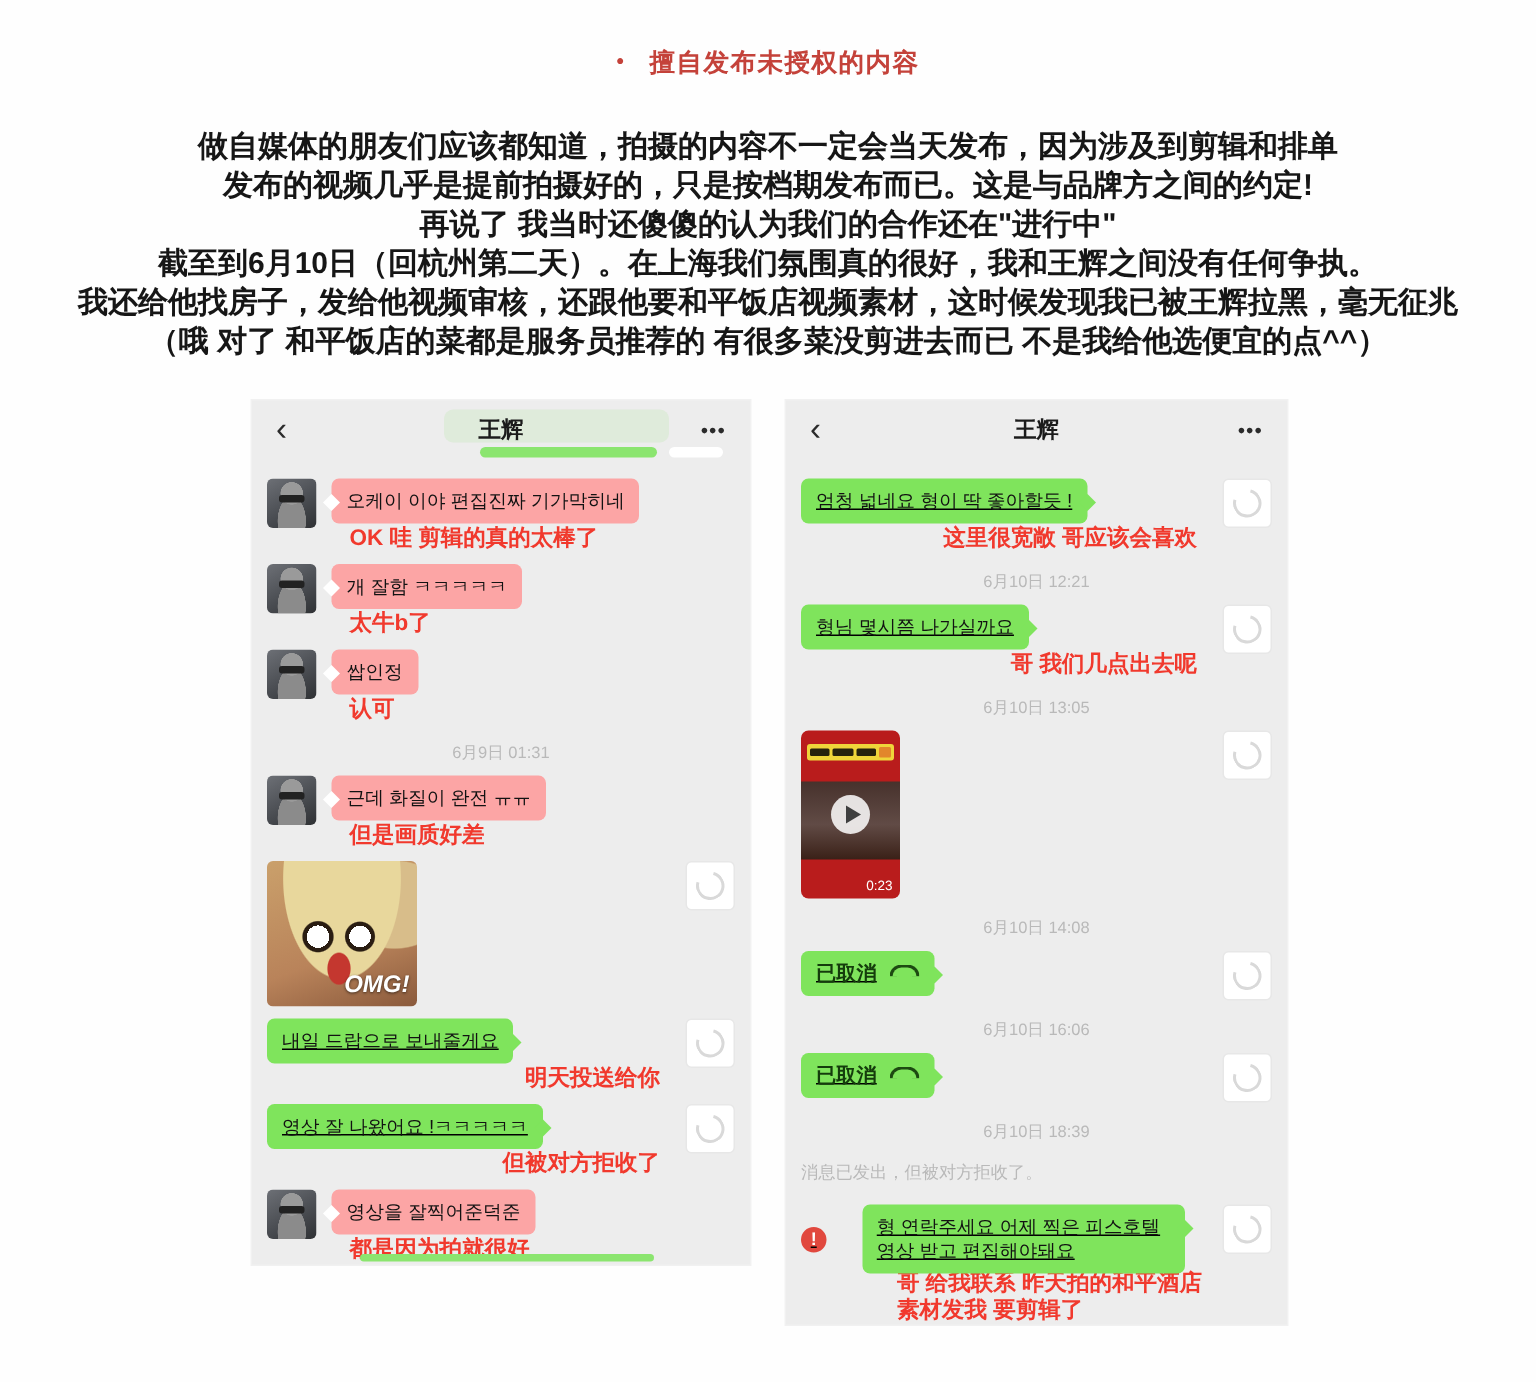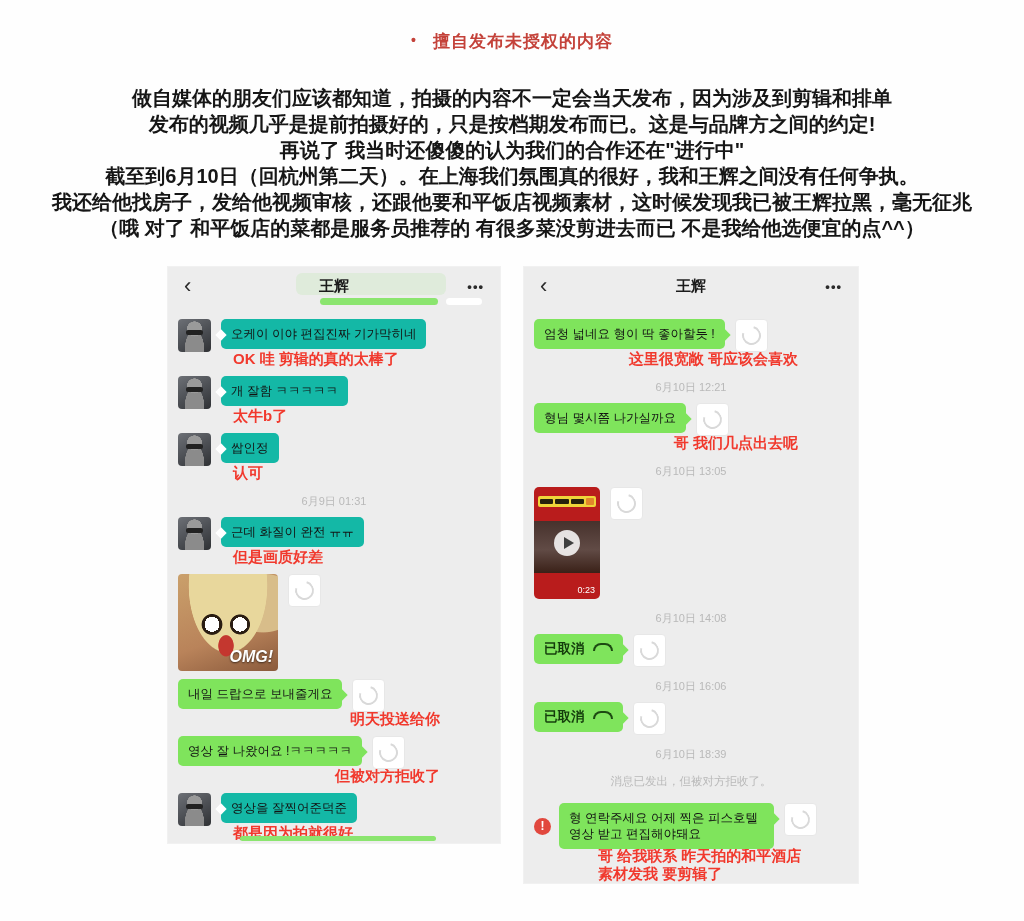--- a/index.html
+++ b/index.html
@@ -28,49 +28,49 @@
   .more { font-size:13px; color:#2b2b2b; letter-spacing:1px; font-weight:700; }
   .hl-bar { position:absolute; height:7px; border-radius:4px; top:31px; }
   .hl-green { left:152px; width:118px; background:#8be56f; }
   .hl-white { left:278px; width:36px; background:#fff; }
   .title-smudge { position:absolute; left:128px; top:6px; width:150px; height:22px;
                   background:rgba(160,230,140,.18); border-radius:6px; }
 
   .msgs { padding:6px 10px 0 10px; }
 
   .row { display:flex; align-items:flex-start; margin-top:8px; }
-  .row.out { justify-content:flex-start; }
+  .row.out { justify-content:space-between;text-decoration:underline; }
 
   .avatar { width:33px; height:33px; border-radius:4px; flex:none; }
   .avatar.peer { background:
       radial-gradient(circle at 50% 30%, #9a9a9a 0 26%, transparent 27%),
       radial-gradient(ellipse at 50% 86%, #8b8b8b 0 40%, transparent 41%),
       linear-gradient(150deg,#6d7076 0%, #4a4d52 55%, #2f3134 100%); }
   .avatar.peer::after { content:""; display:block; width:17px; height:5px; margin:11px auto 0;
       border-radius:2px; background:#222; }
   .avatar.me { background:#fff; border:1px solid #e7e7e7; position:relative; }
   .avatar.me::after { content:""; position:absolute; inset:6px; border-radius:50%;
       border:2px solid #d9d9d9; border-top-color:transparent; transform:rotate(-30deg); }
 
   .bubble { max-width:225px; padding:7px 10px; font-size:12.5px; line-height:16px;
             color:#121212; border-radius:5px; position:relative; }
-  .bubble.in  { background:#14b8a6; margin-left:10px; }
+  .bubble.in  { background:#fca5a5; margin-left:10px; }
   .bubble.in::before  { content:""; position:absolute; left:-4px; top:12px; width:8px; height:8px;
             background:#fff; transform:rotate(45deg); }
   .bubble.out { background:#7fe45c; margin-right:10px; }
   .bubble.out::before { content:""; position:absolute; right:-4px; top:12px; width:8px; height:8px;
             background:#7fe45c; transform:rotate(45deg); }
 
   .annot { color:#f1392d; font-size:15px; font-weight:700; line-height:18px; margin-top:-2px; }
   .annot.in-side  { margin-left:55px; }
   .annot.out-side { text-align:right; margin-right:50px; }
   .annot.left-align { text-align:left; margin-left:64px; margin-right:0; }
 
   .timestamp { text-align:center; color:#b9b9b9; font-size:11px; margin-top:12px; }
-  .sysmsg    { text-align:center; color:#b9b9b9; font-size:11.5px; margin-top:12px; }
+  .sysmsg    { text-align:left; color:#b9b9b9; font-size:11.5px; margin-top:12px; }
 
   
   .meme { width:100px; height:97px; border-radius:4px; margin-right:10px; position:relative;
           overflow:hidden;
           background:
             radial-gradient(circle at 34% 52%, #fff 0 9%, #2a1d12 9% 12%, transparent 13%),
             radial-gradient(circle at 62% 52%, #fff 0 9%, #2a1d12 9% 12%, transparent 13%),
             radial-gradient(ellipse at 48% 74%, #c4372f 0 10%, transparent 11%),
             radial-gradient(ellipse at 50% 12%, #e8d79c 0 55%, transparent 56%),
             radial-gradient(ellipse at 85% 30%, #d8bd8a 0 30%, transparent 31%),

